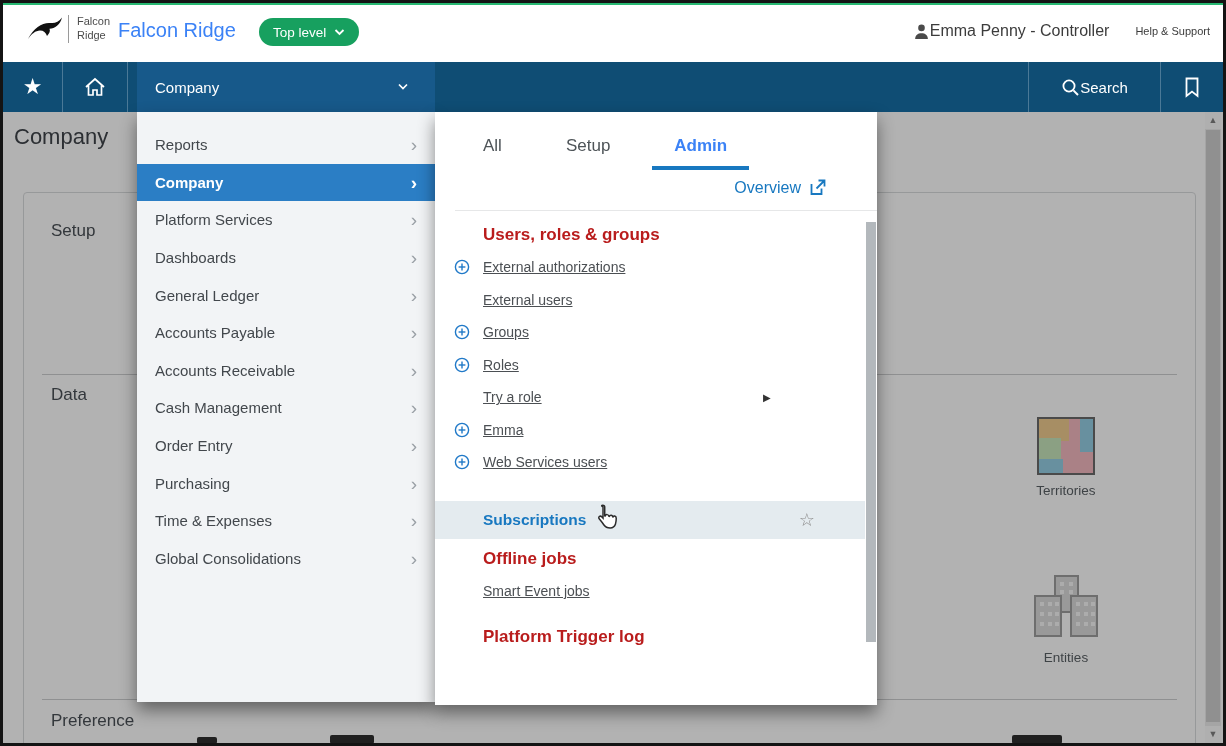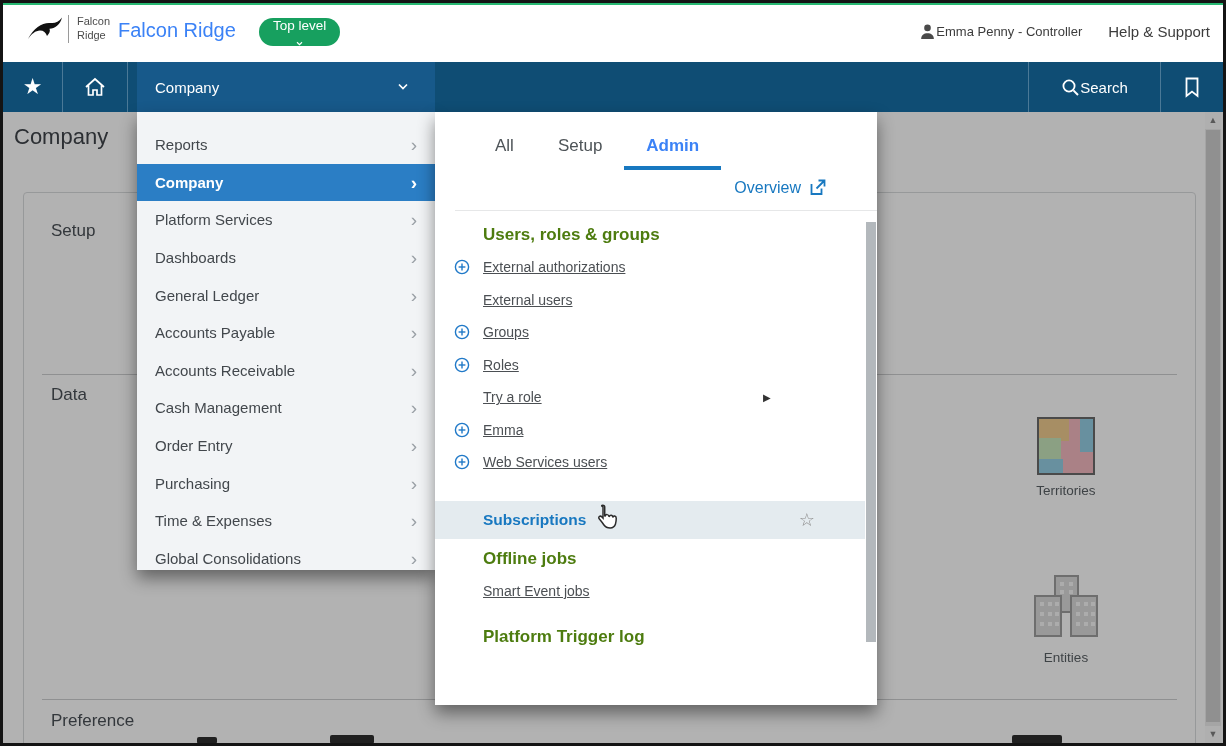--- a/index.html
+++ b/index.html
@@ -6,24 +6,24 @@
   *{box-sizing:border-box;font-family:"Liberation Sans",sans-serif;}
   .screen{position:relative;width:1226px;height:746px;background:#fff;overflow:hidden;margin:0 auto;}
   .frame{position:absolute;inset:0;border:3px solid #141414;z-index:60;pointer-events:none;}
   .topline{position:absolute;left:3px;right:3px;top:2px;height:3px;background:var(--green_line,#27b872);z-index:2;}
 
   
   .header{position:absolute;left:0;top:0;width:100%;height:62px;background:#fff;z-index:3;}
   .bird{position:absolute;left:27px;top:15px;width:36px;height:30px;}
   .logo-small{position:absolute;left:68px;top:15px;font-family:"Liberation Serif",serif;font-size:11px;line-height:1.25;color:#4c4c4c;padding-left:8px;border-left:1px solid #9a9a9a;}
   .brand{position:absolute;left:118px;top:19px;font-size:20px;color:#3b82f6;}
-  .pill{position:absolute;left:259px;top:18px;height:28px;border-radius:14px;background:var(--green_pill,#17a05f);color:#fff;font-size:13.5px;display:flex;align-items:center;gap:8px;padding:0 14px;cursor:pointer;flex-direction:column;}
+  .pill{position:absolute;left:259px;top:18px;height:28px;border-radius:14px;background:var(--green_pill,#17a05f);color:#fff;font-size:13.5px;display:flex;align-items:center;gap:8px;padding:0 14px;cursor:pointer;}
   .hdr-right{position:absolute;right:16px;top:0;height:62px;display:flex;align-items:center;gap:26px;}
-  .user-chip{display:flex;align-items:center;gap:0;font-size:13px;color:#3c3c3c;cursor:pointer;}
-  .help-link{font-size:15px;color:#3c3c3c;cursor:pointer;}
+  .user-chip{display:flex;align-items:center;gap:0;font-size:16px;color:#3c3c3c;cursor:pointer;}
+  .help-link{font-size:11px;color:#3c3c3c;cursor:pointer;}
 
   
   .navbar{position:absolute;left:0;top:62px;width:100%;height:50px;background:var(--navy,#0f4d74);z-index:3;}
   .nav-cell{position:absolute;top:0;height:50px;display:flex;align-items:center;justify-content:center;cursor:pointer;}
   .cell-star{left:3px;width:60px;border-right:1px solid rgba(255,255,255,.25);}
   .cell-home{left:63px;width:65px;border-right:1px solid rgba(255,255,255,.25);}
   .star-glyph{color:#fff;font-size:22px;line-height:1;}
   .nav-menu-btn{position:absolute;left:137px;top:0;width:298px;height:50px;background:var(--nav_button,#17598a);color:#fff;font-size:15px;display:flex;align-items:center;cursor:pointer;}
   .nav-menu-btn .lbl{margin-left:18px;}
   .nav-menu-btn .chev{position:absolute;right:26px;top:20px;}
@@ -52,35 +52,35 @@
   .ent-icon{position:relative;width:66px;height:64px;margin:0 auto;}
   .pg-scrollbar{position:absolute;right:5px;top:0;bottom:3px;width:16px;background:#eceded;}
   .pg-sb-arrow{position:absolute;left:0;width:16px;height:17px;background:#fbfbfb;color:#808080;font-size:9px;line-height:17px;text-align:center;cursor:pointer;}
   .pg-sb-up{top:0;}
   .pg-sb-down{bottom:0;}
   .pg-sb-thumb{position:absolute;left:1px;top:18px;width:14px;height:592px;background:#cfcfcf;cursor:pointer;}
   .fragment{position:absolute;background:#2f2f2f;border-radius:2px;}
   .scrim{position:absolute;inset:112px 0 0 0;background:rgba(0,0,0,0.30);z-index:4;}
 
   
-  .menu-left{position:absolute;left:137px;top:112px;width:298px;height:458px;background:#f2f4f6;z-index:6;box-shadow:0 8px 16px rgba(0,0,0,.45);padding-top:14px;}
+  .menu-left{position:absolute;left:137px;top:112px;width:298px;height:590px;background:#f2f4f6;z-index:6;box-shadow:0 8px 16px rgba(0,0,0,.45);padding-top:14px;}
   .module-row{position:relative;height:37.6px;display:flex;align-items:center;padding:0 18px;font-size:15px;color:#42474c;cursor:pointer;}
   .module-row .module-chev{margin-left:auto;color:#9aa0a6;font-size:19px;line-height:1;}
   .module-row.active{background:var(--selected_blue,#2b7ec5);color:#fff;font-weight:bold;}
   .module-row.active .module-chev{color:#fff;}
 
   .menu-right{position:absolute;left:435px;top:112px;width:442px;height:593px;background:#fff;z-index:6;box-shadow:0 8px 16px rgba(0,0,0,.45);}
-  .tabs{position:absolute;left:38px;top:18px;display:flex;}
+  .tabs{position:absolute;left:26px;top:18px;display:flex;gap:20px;}
   .tab{position:relative;padding:6px 22px 14px 22px;font-size:17px;color:#4e5458;cursor:pointer;}
   .tab.active{color:#3b82f6;font-weight:bold;}
   .tab.active::after{content:"";position:absolute;left:0;right:0;bottom:0;height:4px;background:#1878c0;}
   .overview-link{position:absolute;right:50px;top:66px;display:flex;align-items:center;gap:7px;color:var(--link_blue,#1878c0);font-size:16px;cursor:pointer;}
   .panel-divider{position:absolute;left:20px;right:0;top:98px;height:1px;background:#e6e7e8;}
   .admin-scroll{position:absolute;left:0;right:12px;top:99px;bottom:0;overflow:hidden;}
-  .group-heading{margin:14px 0 6px 48px;font-size:17px;font-weight:bold;color:#4d7c0f;}
+  .group-heading{margin:14px 0 6px 48px;font-size:17px;font-weight:bold;color:#b91c1c;}
   .admin-row{position:relative;height:32.5px;display:flex;align-items:center;padding-left:48px;font-size:14px;color:#4b4f53;cursor:pointer;text-decoration:underline;}
   .admin-row .plus-wrap{position:absolute;left:19px;top:8px;width:16px;height:16px;}
   .admin-row .submenu-arrow{position:absolute;left:328px;color:#333;font-size:10px;}
   .hl-row{position:relative;height:38px;margin-top:22px;background:var(--highlight_row,#e4ebef);display:flex;align-items:center;padding-left:48px;cursor:pointer;}
   .hl-label{font-size:15.5px;font-weight:bold;color:var(--link_blue,#1878c0);}
   .hl-star{position:absolute;right:50px;top:8px;font-size:18px;color:#8e8e8e;cursor:pointer;}
   .hand-cursor{position:absolute;left:158px;top:2px;width:26px;height:32px;z-index:2;}
   .group2-block .group-heading{margin-top:10px;}
   .trigger-heading{margin-top:20px;}
   .inner-sb-thumb{position:absolute;right:1px;top:110px;width:10px;height:420px;background:#b3b8bc;z-index:7;cursor:pointer;}

